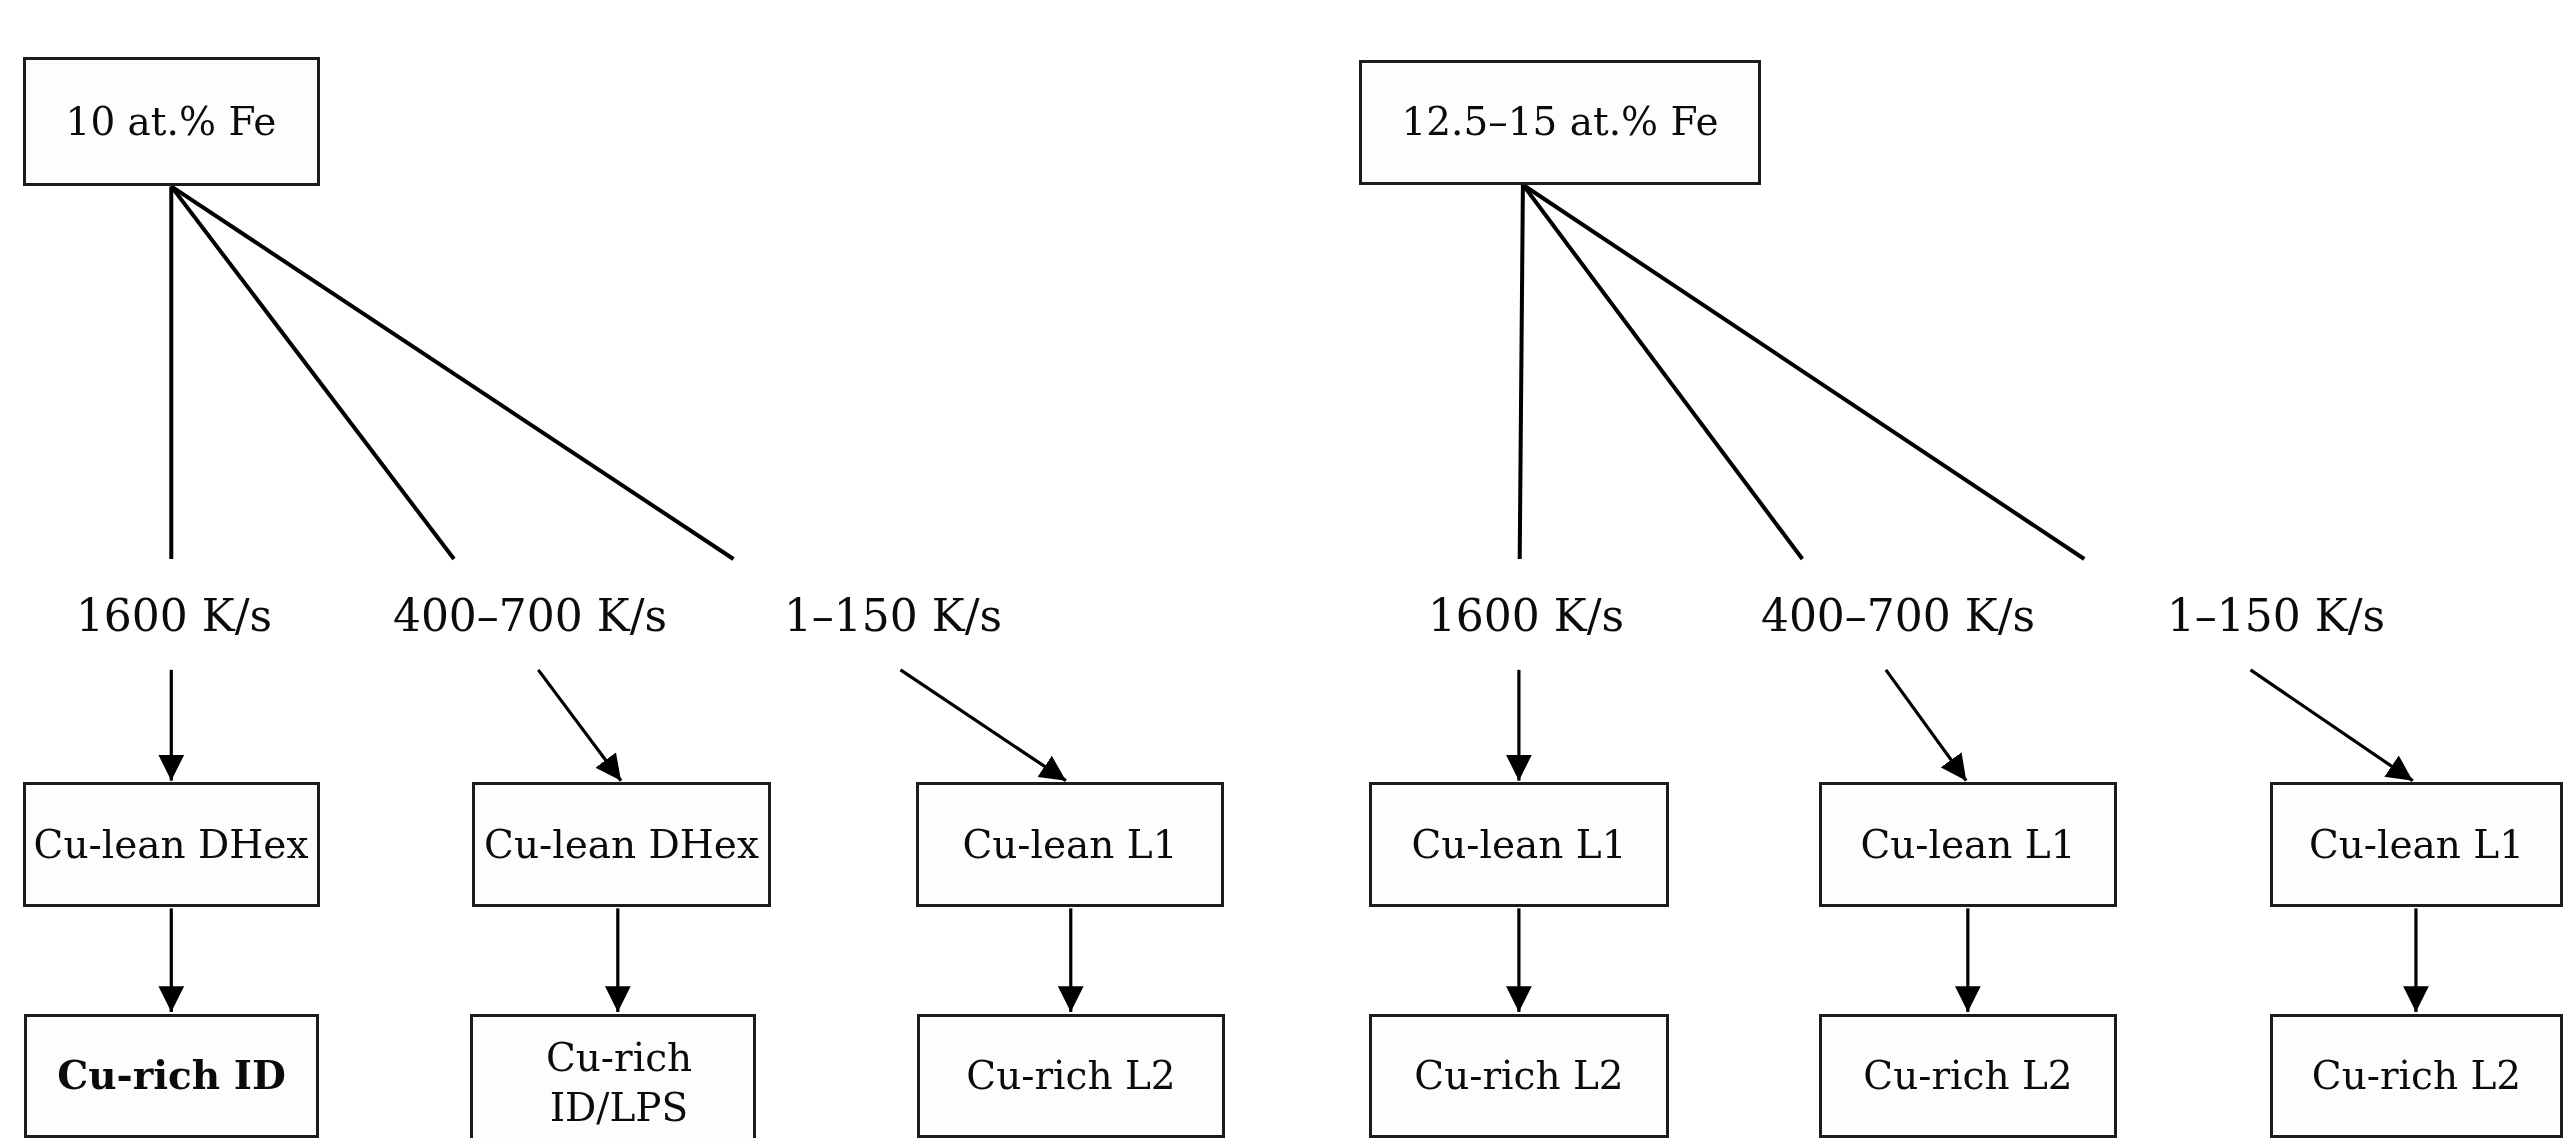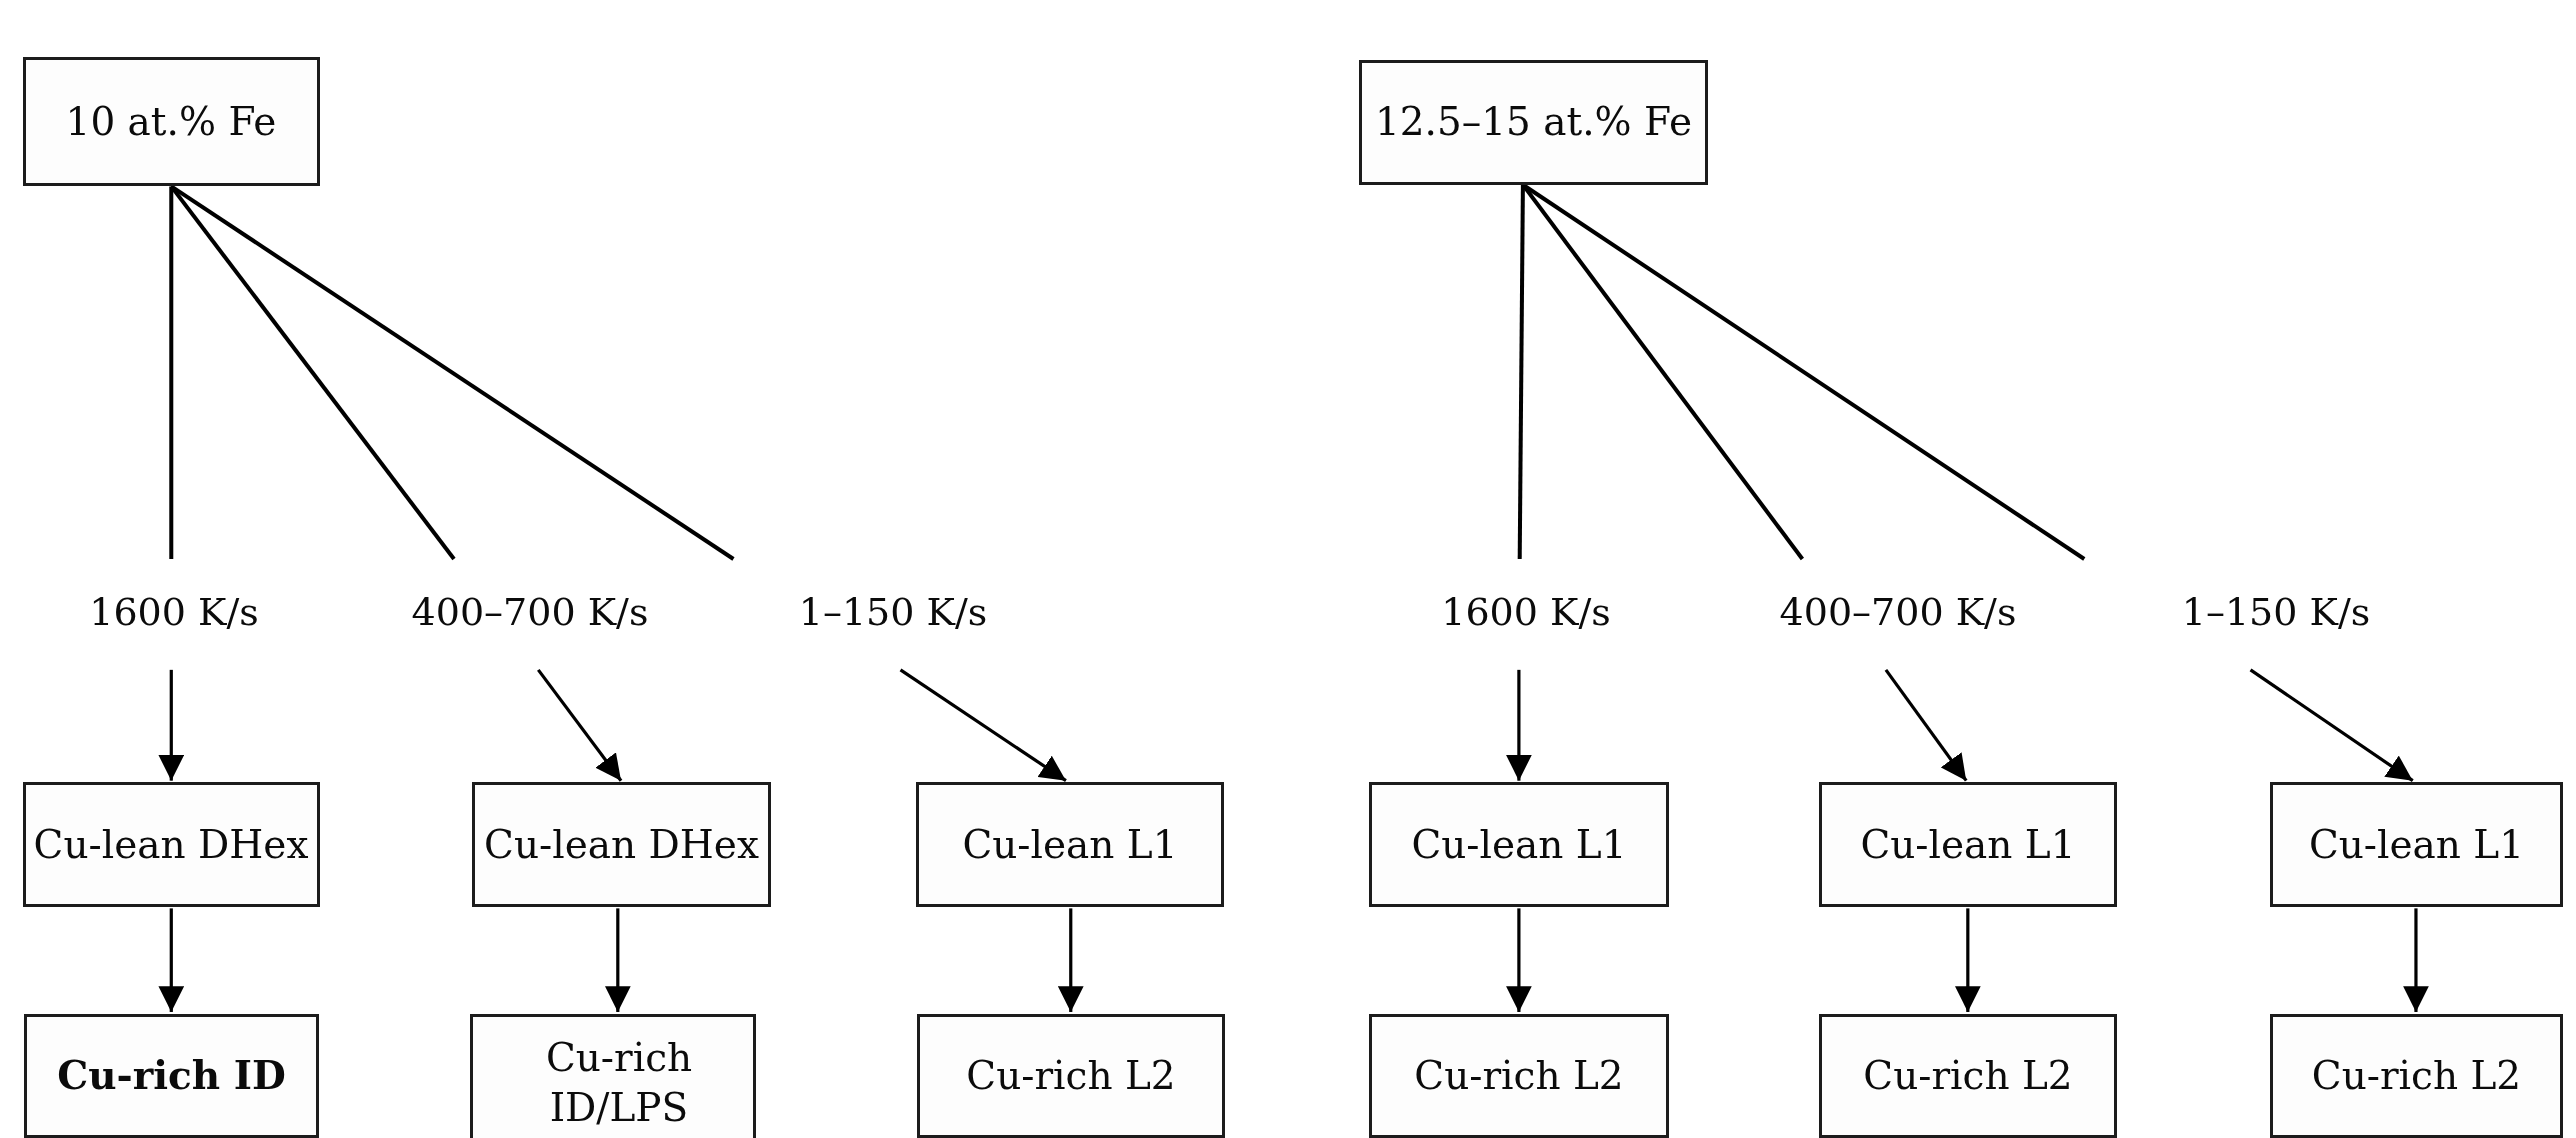--- a/index.html
+++ b/index.html
@@ -45,21 +45,21 @@
     align-items: center;
     justify-content: center;
     text-align: center;
     font-size: 39px;
     line-height: 1.28;
     white-space: nowrap;
   }
   .rate {
     position: absolute;
     transform: translateX(-50%);
-    font-size: 38px;
+    font-size: 44px;
     line-height: 1.2;
     white-space: nowrap;
   }
 </style>
 </head>
 <body>
 
 <div class="canvas">
 
   <svg class="connectors" viewBox="0 0 3207 1417" xmlns="http://www.w3.org/2000/svg">
@@ -124,21 +124,21 @@
     <span>Cu-rich ID</span>
   </div>
   <div class="node" style="left:470px; top:977px; width:286px; height:138px;padding-left:12px;">
     <span>Cu-rich</span>
     <span>ID/LPS</span>
   </div>
   <div class="node" style="left:917px; top:977px; width:308px; height:124px;">
     <span>Cu-rich L2</span>
   </div>
 
-  <div class="node" style="left:1359px; top:22.5px; width:349px; height:125px;">
+  <div class="node" style="left:1359px; top:22.5px; width:402px; height:125px;">
     <span>12.5–15 at.% Fe</span>
   </div>
 
   <div class="rate" style="left:1526px; top:553px;">1600 K/s</div>
   <div class="rate" style="left:1898px; top:553px;">400–700 K/s</div>
   <div class="rate" style="left:2276px; top:553px;">1–150 K/s</div>
 
   <div class="node" style="left:1369px; top:745px; width:300px; height:125px;">
     <span>Cu-lean L1</span>
   </div>

